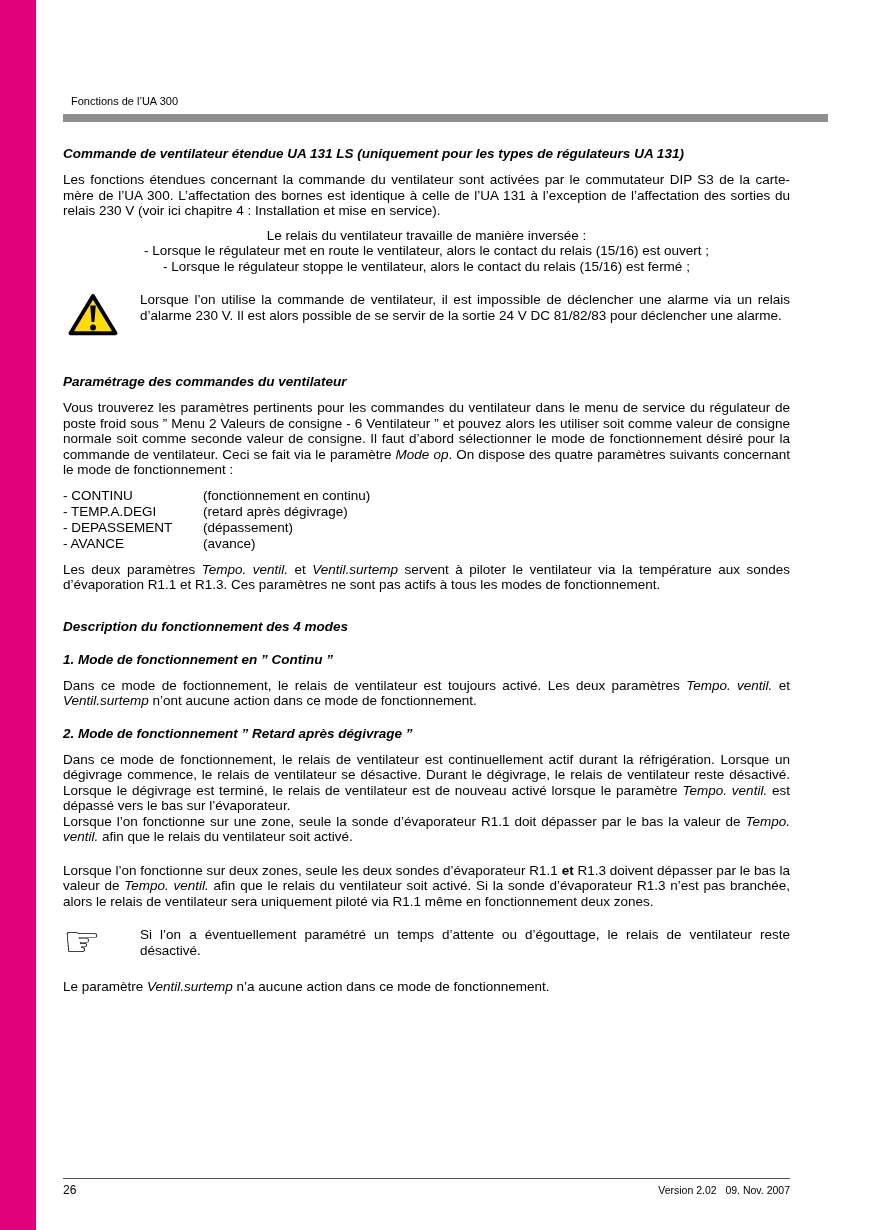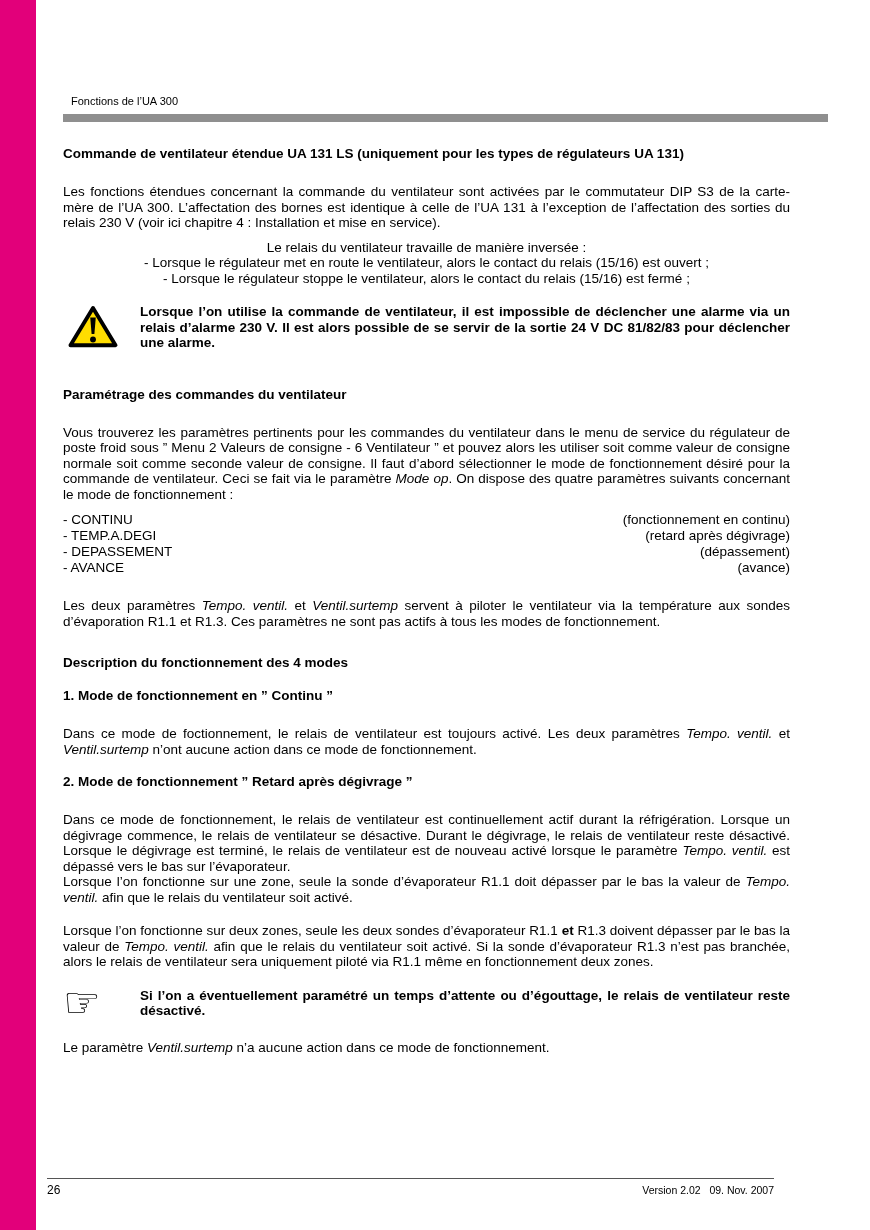--- a/index.html
+++ b/index.html
@@ -37,52 +37,53 @@
   .gray-rule {
     width: 765px; 
     height: 8px;
     margin-top: 6px;
     background: #8f8f8f;
   }
   h1, h2, h3 {
     font-size: 13.5px;
     line-height: 16px;
     font-weight: bold;
+    font-style: italic;
   }
   h1 { margin-top: 24px; }
   h2.spaced { margin-top: 36px; }
   h2.desc { margin-top: 26px; }
   h3 { margin-top: 17px; }
-  p { margin-top: 22px; text-align: justify; }
+  p { margin-top: 10px; text-align: justify; }
   p.gap { margin-top: 18px; }
   .plain-block { margin-top: 9px; }
   .plain-block div { text-align: center; }
   .note { display: flex; align-items: flex-start; }
   .note.warning { margin-top: 18px; }
   .note.hand { margin-top: 18px; }
   .note-icon-cell { flex: 0 0 77px; }
-  .note-text { flex: 1; text-align: justify; margin-top: 0; font-weight: bold; }
+  .note-text { flex: 1; text-align: justify; margin-top: 0; }
   .warning-svg { margin-left: 4px; display: block; }
   .hand-glyph {
     font-family: "DejaVu Sans", sans-serif;
     font-size: 42px;
     line-height: 34px;
     display: block;
     margin-top: -2px;
   }
   .param-list { margin-top: 10px; }
   .param-row { display: flex; line-height: 16px; }
   .param-name { flex: 0 0 140px; }
-  .param-desc { flex: 1; text-align: right; }
+  .param-desc { flex: 1; }
   .it { font-style: italic; }
   .bd { font-weight: bold; }
   .last-para { margin-top: 20px; }
   .footer {
     position: absolute;
-    left: 47px; top: 1178px;
+    left: 63px; top: 1178px;
     width: 727px;
   }
   .footer-rule { height: 1px; background: #555; }
   .footer-row {
     margin-top: 4px;
     display: flex;
     justify-content: space-between;
     align-items: baseline;
   }
   .page-number { font-size: 12px; }

